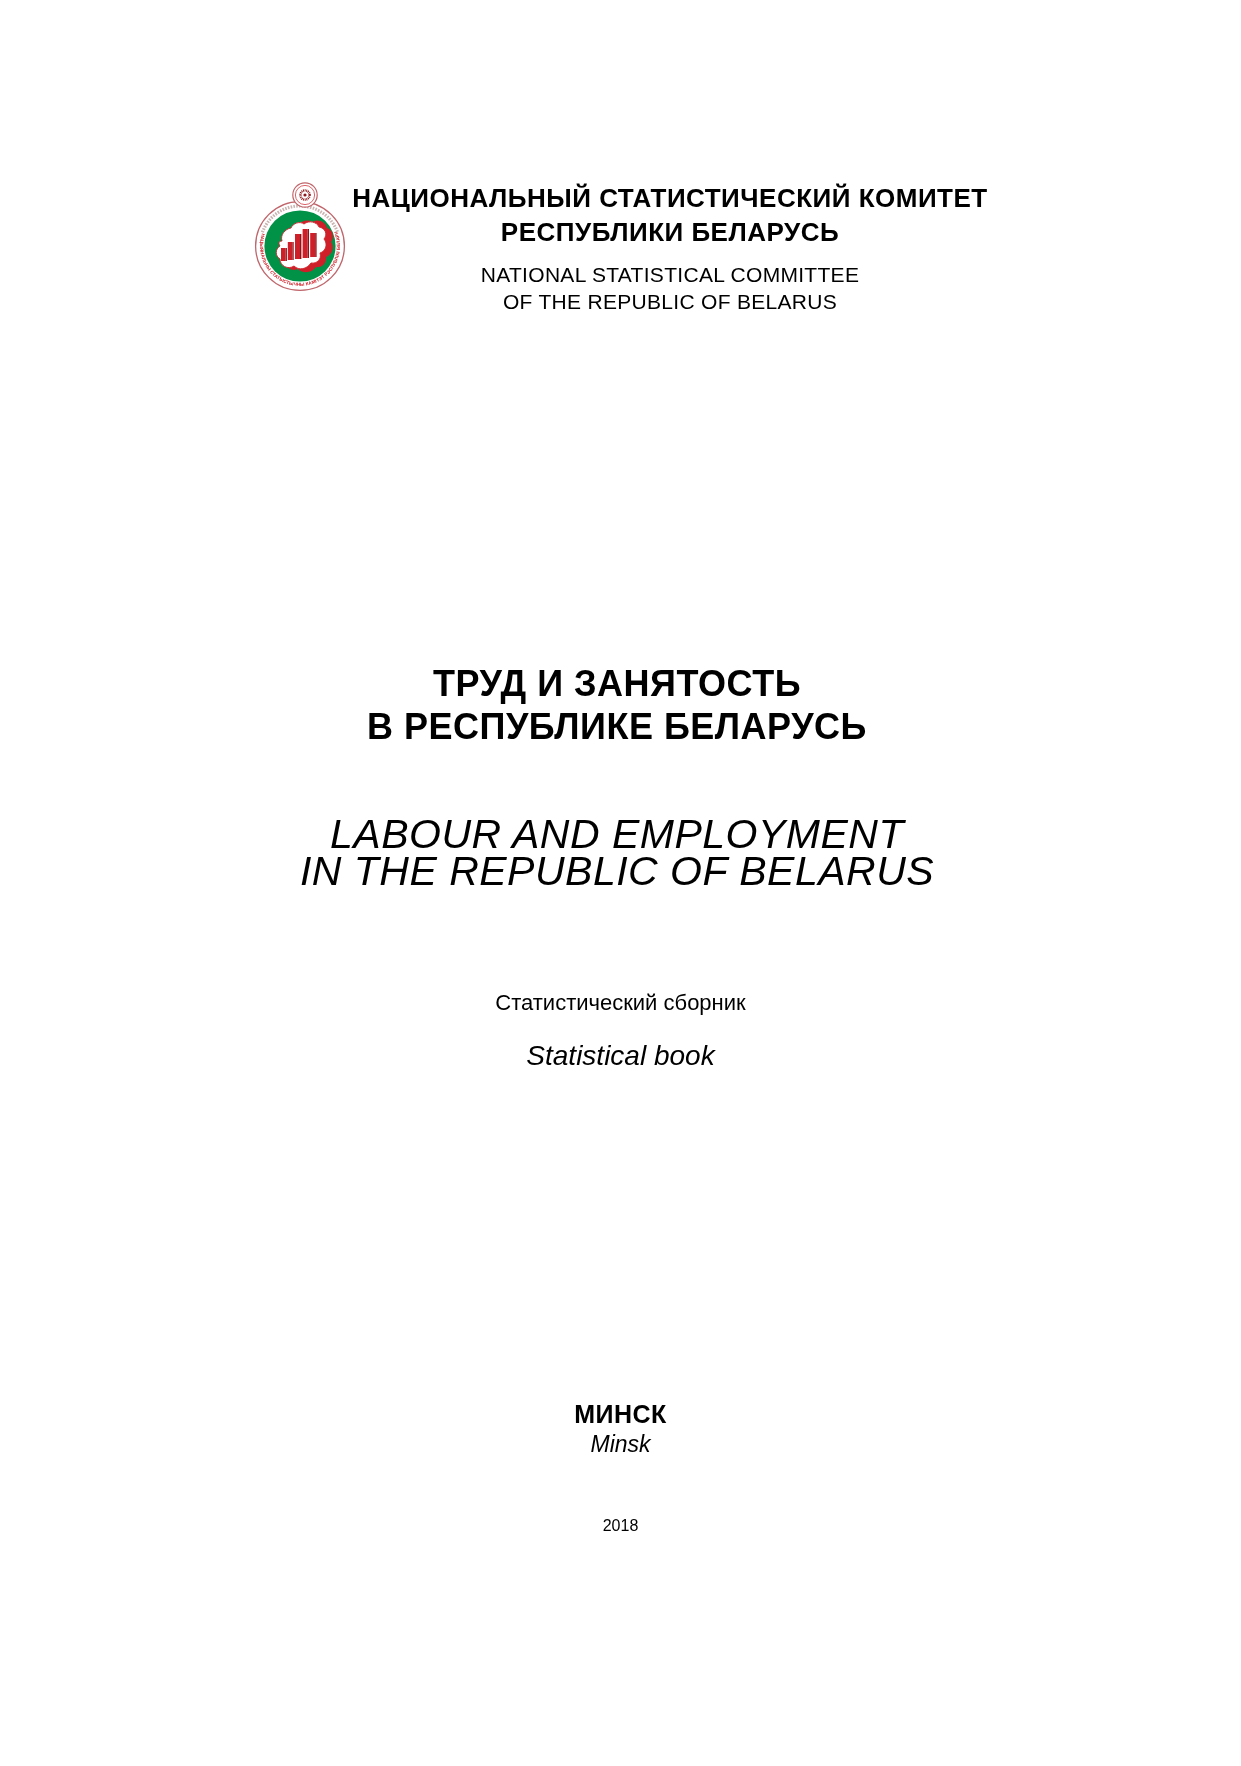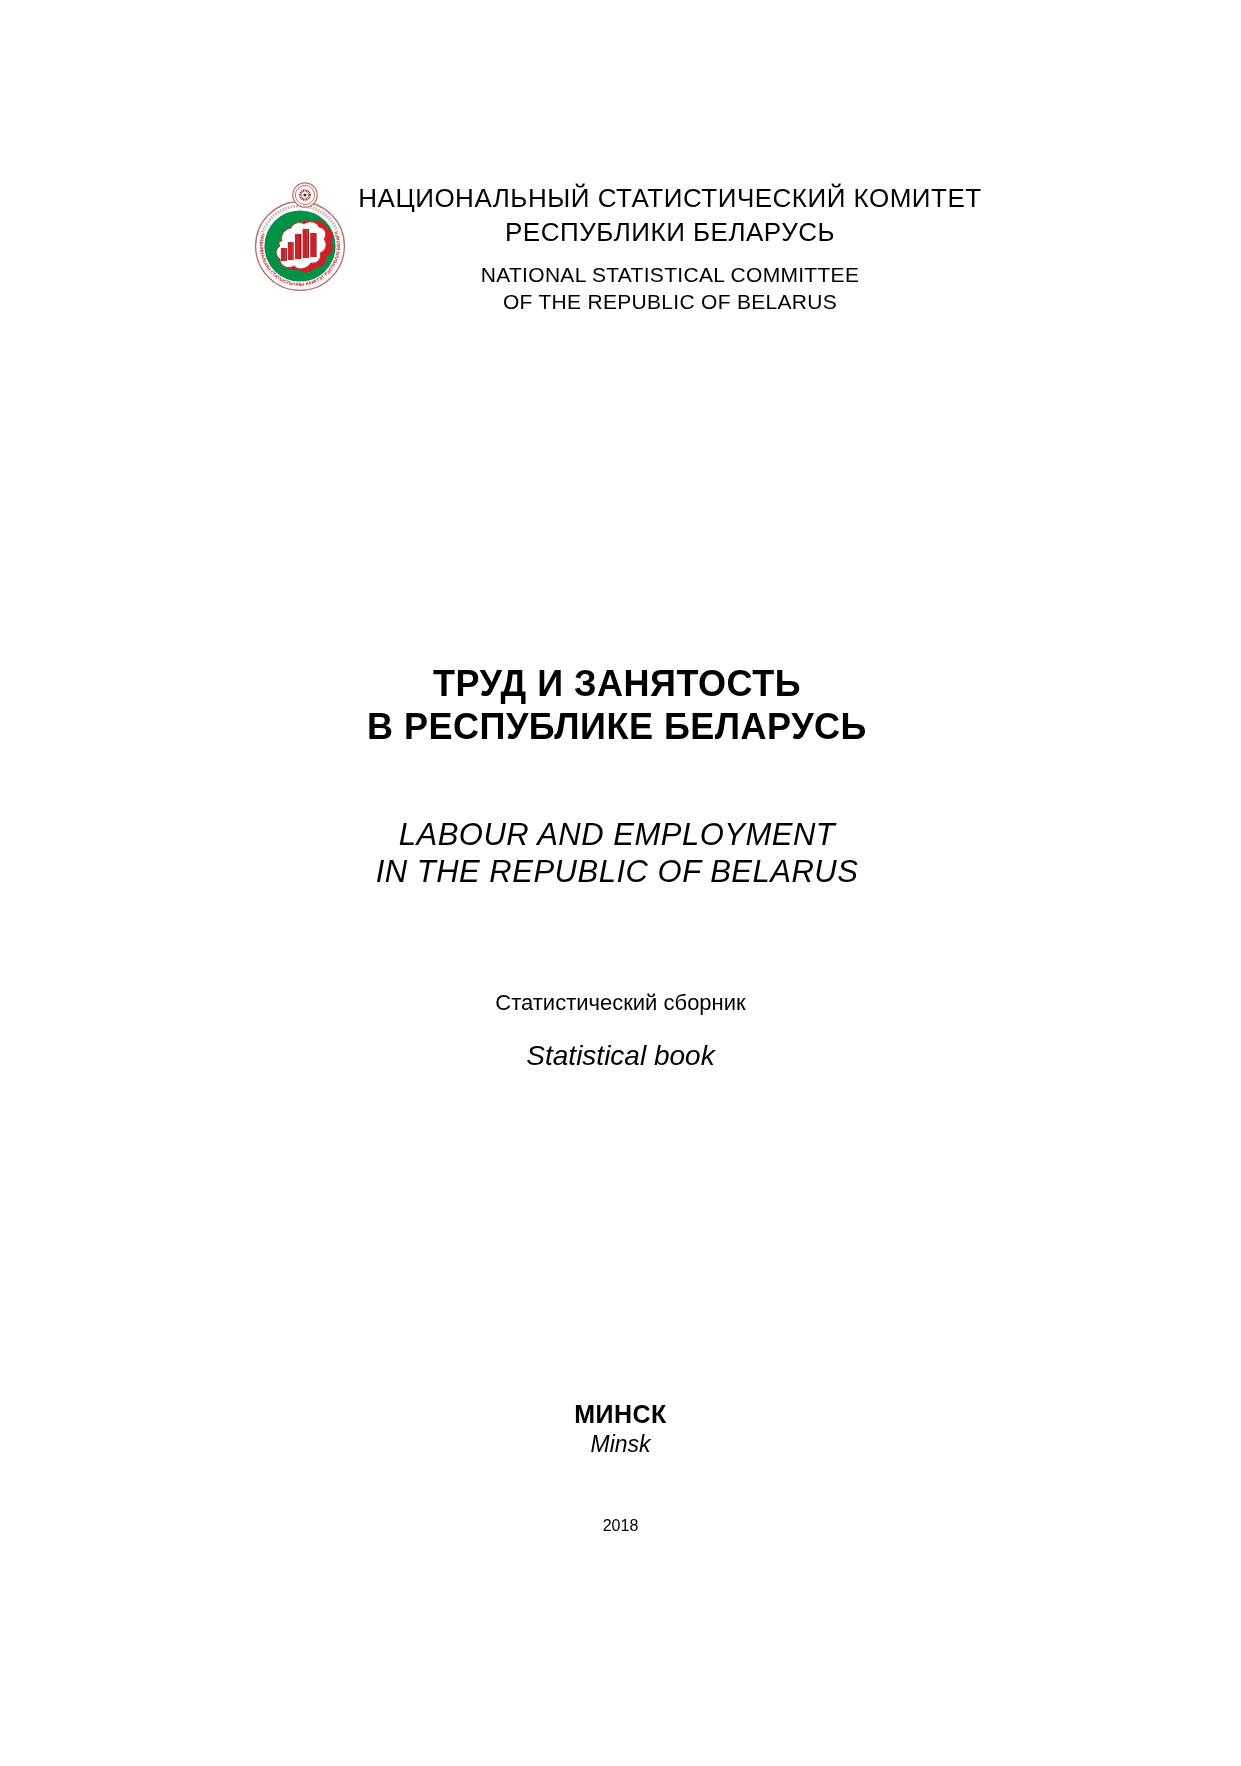--- a/index.html
+++ b/index.html
@@ -14,34 +14,34 @@
     overflow: hidden;
   }
   .abs { position: absolute; }
 
   
   .logo-wrap { left: 252px; top: 179px; width: 96px; height: 114px; }
   .header-text {
     left: 99px; top: 181px; width: 1142px;
     text-align: center;
   }
-  .org-ru { font-weight: normal; font-size: 26px; line-height: 34px; letter-spacing: 0.5px; }
+  .org-ru { font-weight: bold; font-size: 26px; line-height: 34px; letter-spacing: 0.5px; }
   .org-en { font-size: 21px; line-height: 27px; margin-top: 12px; letter-spacing: 0.3px; }
 
   
   .title-ru {
     left: 0; top: 662px; width: 1234px;
     text-align: center;
     font-weight: bold; font-size: 36px; line-height: 43px;
     letter-spacing: 0.5px;
   }
   .title-en {
     left: 0; top: 816px; width: 1234px;
     text-align: center;
-    font-style: italic; font-size: 31px; line-height: 37px;
+    font-style: italic; font-size: 41px; line-height: 37px;
     letter-spacing: 0.5px;
   }
 
   
   .subtitle-ru {
     left: 0; top: 984px; width: 1241px;
     text-align: center;
     font-size: 22px; line-height: 38px;
   }
   .subtitle-en {

